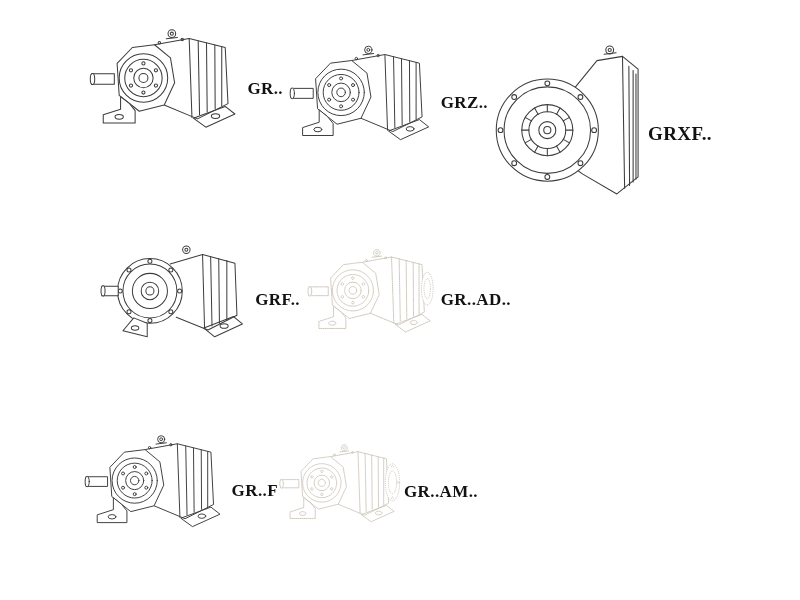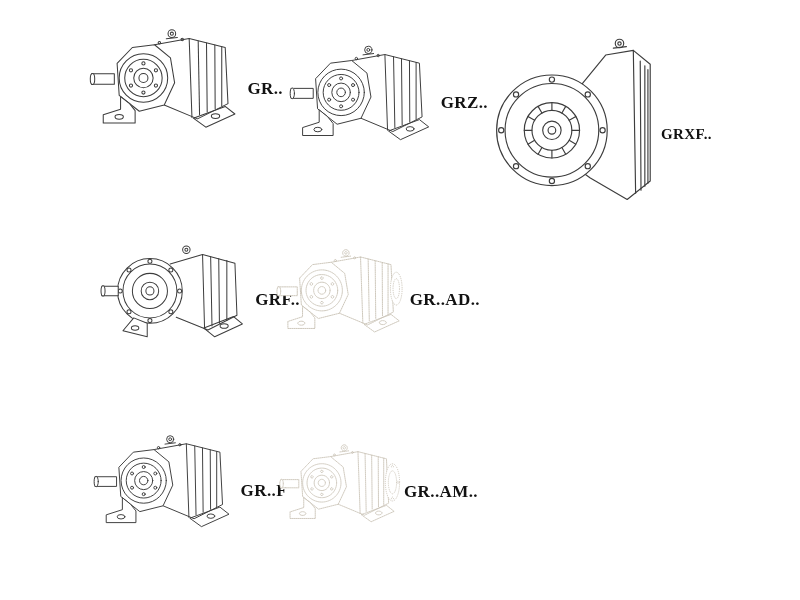--- a/index.html
+++ b/index.html
@@ -3,21 +3,21 @@
 <meta charset="utf-8">
 <style>
   * { margin:0; padding:0; box-sizing:border-box; }
   html,body { width:800px; height:600px; background:#ffffff; overflow:hidden;
               font-family:"Liberation Serif", serif; }
   .stage { position:relative; width:800px; height:600px; background:#ffffff; }
   figure { position:absolute; display:flex; flex-direction:row; align-items:center; }
   figure svg { display:block; }
   figcaption { font-weight:700; font-size:17px; color:#121212; letter-spacing:.4px;
                margin-top:4px; text-align:center; font-family:"Liberation Serif", serif; }
-  figcaption.cap-lg { font-size:15px; margin-top:12px; }
+  figcaption.cap-lg { font-size:19px; margin-top:12px; }
   .solid { color:#3d3d3d; }
   .ghost { color:#c7c0b2; stroke-dasharray:2 1.7; }
   .defs { position:absolute; width:0; height:0; overflow:hidden; }
 </style>
 </head>
 <body>
 
 <div class="stage">
 
   <svg class="defs" aria-hidden="true">
@@ -200,32 +200,32 @@
     <figcaption class="cap-lg">GRXF..</figcaption>
   </figure>
 
   <figure style="left:100px; top:212px; width:200px;">
     <svg class="solid" viewBox="0 0 230 185" width="196" height="172">
         <use href="#sym-rf"></use>
       </svg>
     <figcaption>GRF..</figcaption>
   </figure>
 
-  <figure style="left:275px; top:212px; width:205px;justify-content:space-between;">
+  <figure style="left:306px; top:212px; width:205px;justify-content:space-between;">
     <svg class="ghost" viewBox="0 0 230 180" width="200" height="172">
       <use href="#sym-r"></use>
       <g fill="none" stroke="currentColor" stroke-width="1.5">
         <ellipse fill="#ffffff" cx="207" cy="74" rx="10" ry="28"></ellipse>
         <ellipse cx="207" cy="74" rx="5.5" ry="17"></ellipse>
       </g>
     </svg>
     <figcaption>GR..AD..</figcaption>
   </figure>
 
-  <figure style="left:92px; top:408px; width:195px;align-items:center;">
+  <figure style="left:83px; top:408px; width:195px;align-items:center;">
     <svg class="solid" viewBox="0 0 230 180" width="188" height="162">
         <use href="#sym-r"></use>
       </svg>
     <figcaption>GR..F</figcaption>
   </figure>
 
   <figure style="left:278px; top:408px; width:200px;">
     <svg class="ghost" viewBox="0 0 230 180" width="196" height="164">
       <use href="#sym-r"></use>
       <g fill="none" stroke="currentColor" stroke-width="1.5">

